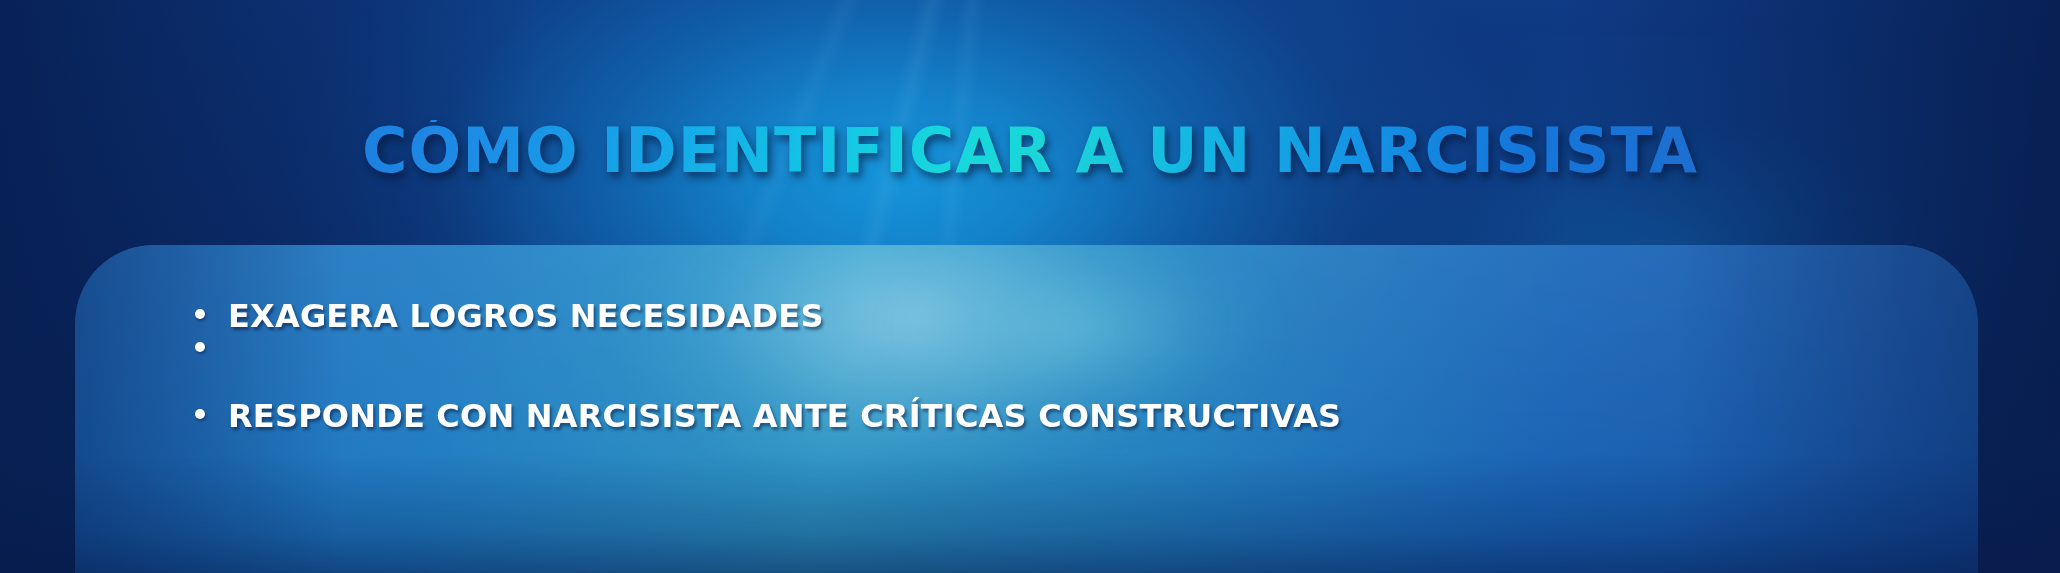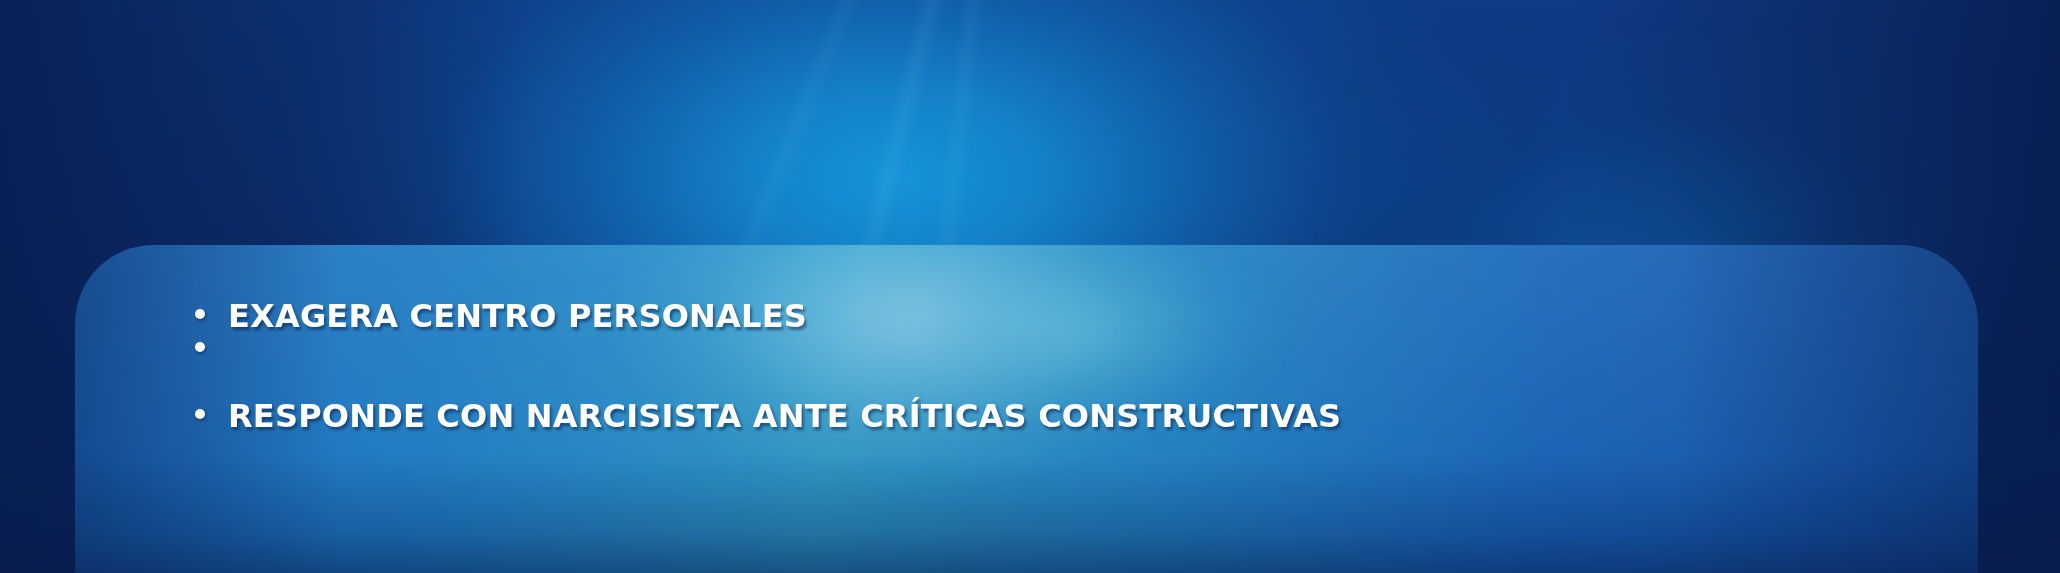--- a/index.html
+++ b/index.html
@@ -239,25 +239,28 @@
   <div class="bg-dark-right"></div>
   <div class="bg-vignette-bottom"></div>
 
   <div class="card">
     <div class="card-haze"></div>
     <div class="card-haze2"></div>
     <div class="card-edge-dark-l"></div>
     <div class="card-edge-dark-r"></div>
   </div>
 
+  <div class="title-wrap">
+    <h1 class="title">CÓMO IDENTIFICAR A UN NARCISISTA</h1>
+  </div>
 
   <ul class="list" style="list-style:none;margin:0;padding:0;">
     <li class="item">
       <span class="dot"></span>
-      <span class="item-text">EXAGERA CENTRO PERSONALES</span>
+      <span class="item-text">EXAGERA LOGROS NECESIDADES</span>
     </li>
     <li class="item">
       <span class="dot"></span>
     </li>
     <li class="item">
       <span class="dot"></span>
       <span class="item-text">RESPONDE CON NARCISISTA ANTE CRÍTICAS CONSTRUCTIVAS</span>
     </li>
   </ul>
 

